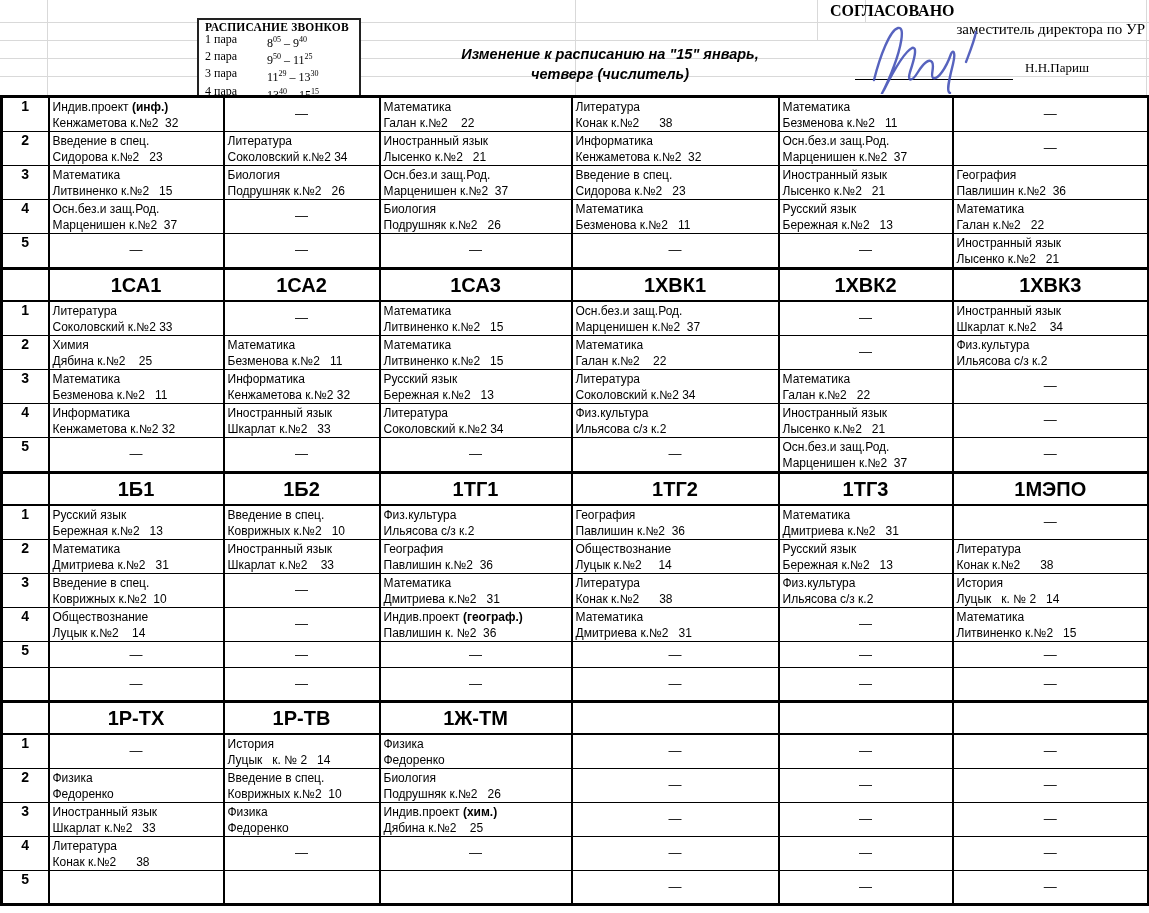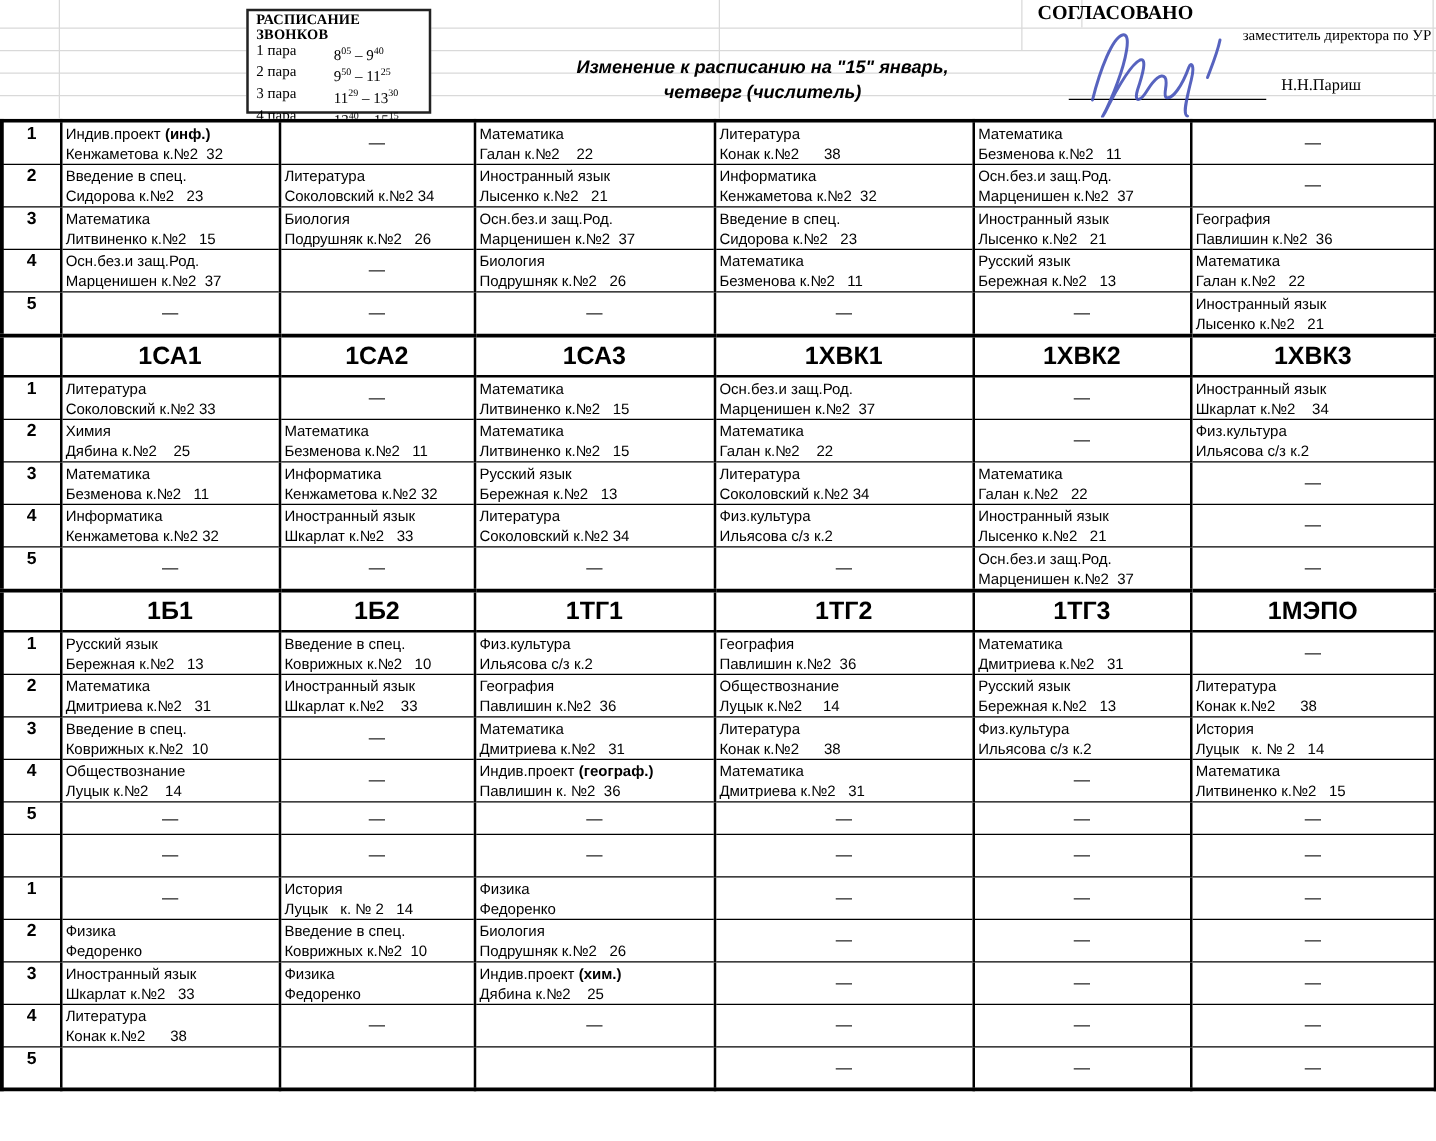--- a/index.html
+++ b/index.html
@@ -4,33 +4,33 @@
 <style>
   html,body{margin:0;padding:0;background:#fff;}
   body{width:1149px;height:913px;position:relative;font-family:"Liberation Sans",sans-serif;color:#000;}
 
   
   .topband{position:relative;width:1149px;height:95px;background:#fff;overflow:hidden;}
   .gridline{position:absolute;background:#d9d9d9;}
   .gl-h{height:1px;left:0;width:1149px;}
   .gl-v{width:1px;}
 
-  .bellbox{position:absolute;left:197px;top:7px;width:148px;height:84px;border:2px solid #222;background:#fff;
+  .bellbox{position:absolute;left:197px;top:18px;width:164px;height:84px;border:2px solid #222;background:#fff;
            font-family:"Liberation Serif",serif;font-size:12px;padding:1px 4px 0 6px;box-sizing:border-box;z-index:3;}
   .bellbox .btitle{font-weight:bold;font-size:11.5px;letter-spacing:.2px;}
   .bellrow{display:flex;line-height:13.2px;}
   .bellrow .blabel{width:62px;}
   .bellrow sup{font-size:8px;}
 
   .maintitle{position:absolute;left:385px;top:44px;width:450px;text-align:center;
              font-weight:bold;font-style:italic;font-size:14.5px;line-height:20px;z-index:2;}
 
   .approve{position:absolute;left:830px;top:2px;width:319px;font-family:"Liberation Serif",serif;z-index:2;}
   .approve .a1{font-weight:bold;font-size:16px;text-align:left;padding-right:34px;}
-  .approve .a2{font-size:12px;text-align:right;padding-right:4px;margin-top:1px;}
+  .approve .a2{font-size:15px;text-align:right;padding-right:4px;margin-top:1px;}
   .sigline{position:absolute;left:855px;top:79px;width:158px;border-bottom:1.5px solid #000;z-index:2;}
   .signame{position:absolute;left:1025px;top:60px;font-family:"Liberation Serif",serif;font-size:13px;z-index:2;}
   .sigscribble{position:absolute;left:860px;top:22px;z-index:4;}
 
   
   table.sched{border-collapse:collapse;table-layout:fixed;width:1149px;border:3px solid #000;}
   table.sched td{border:2px solid #000;border-top-width:1px;border-bottom-width:1px;
                  padding:0;vertical-align:top;overflow:hidden;}
   tr.grow td{border-top-width:3px;border-bottom-width:2px;text-align:center;vertical-align:middle;
              font-weight:bold;font-size:20px;height:30px;}
@@ -518,20 +518,29 @@
         <td>
           <span class="dash">—</span>
         </td>
         <td>
           <span class="dash">—</span>
         </td>
         <td>
           <span class="dash">—</span>
         </td>
       </tr>
+      <tr class="grow">
+        <td class="corner"></td>
+        <td>1Р-ТХ</td>
+        <td>1Р-ТВ</td>
+        <td>1Ж-ТМ</td>
+        <td></td>
+        <td></td>
+        <td></td>
+      </tr>
       <tr class="r-n">
         <td class="numcell">1</td>
         <td>
           <span class="dash">—</span>
         </td>
         <td>
           <span class="subj">История</span>
           <span class="tchr">Луцык   к. № 2   14</span>
         </td>
         <td>

